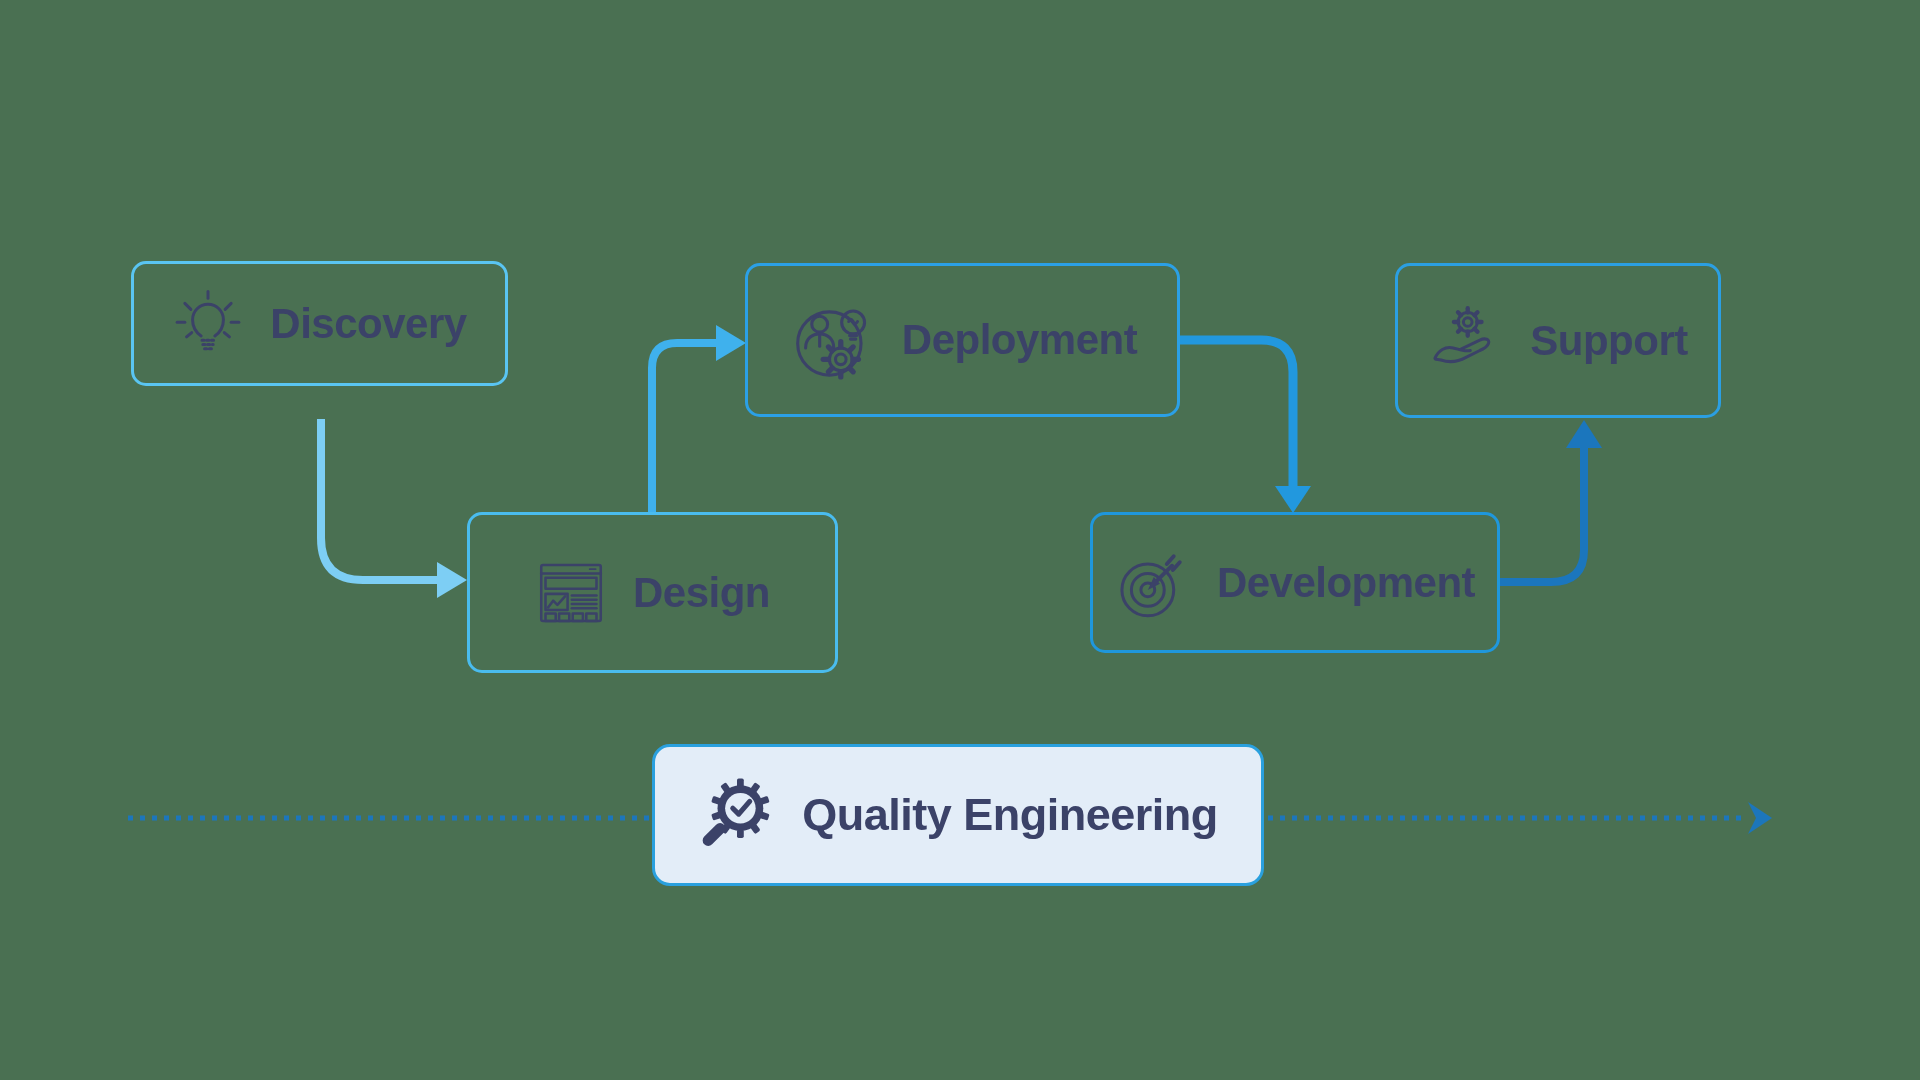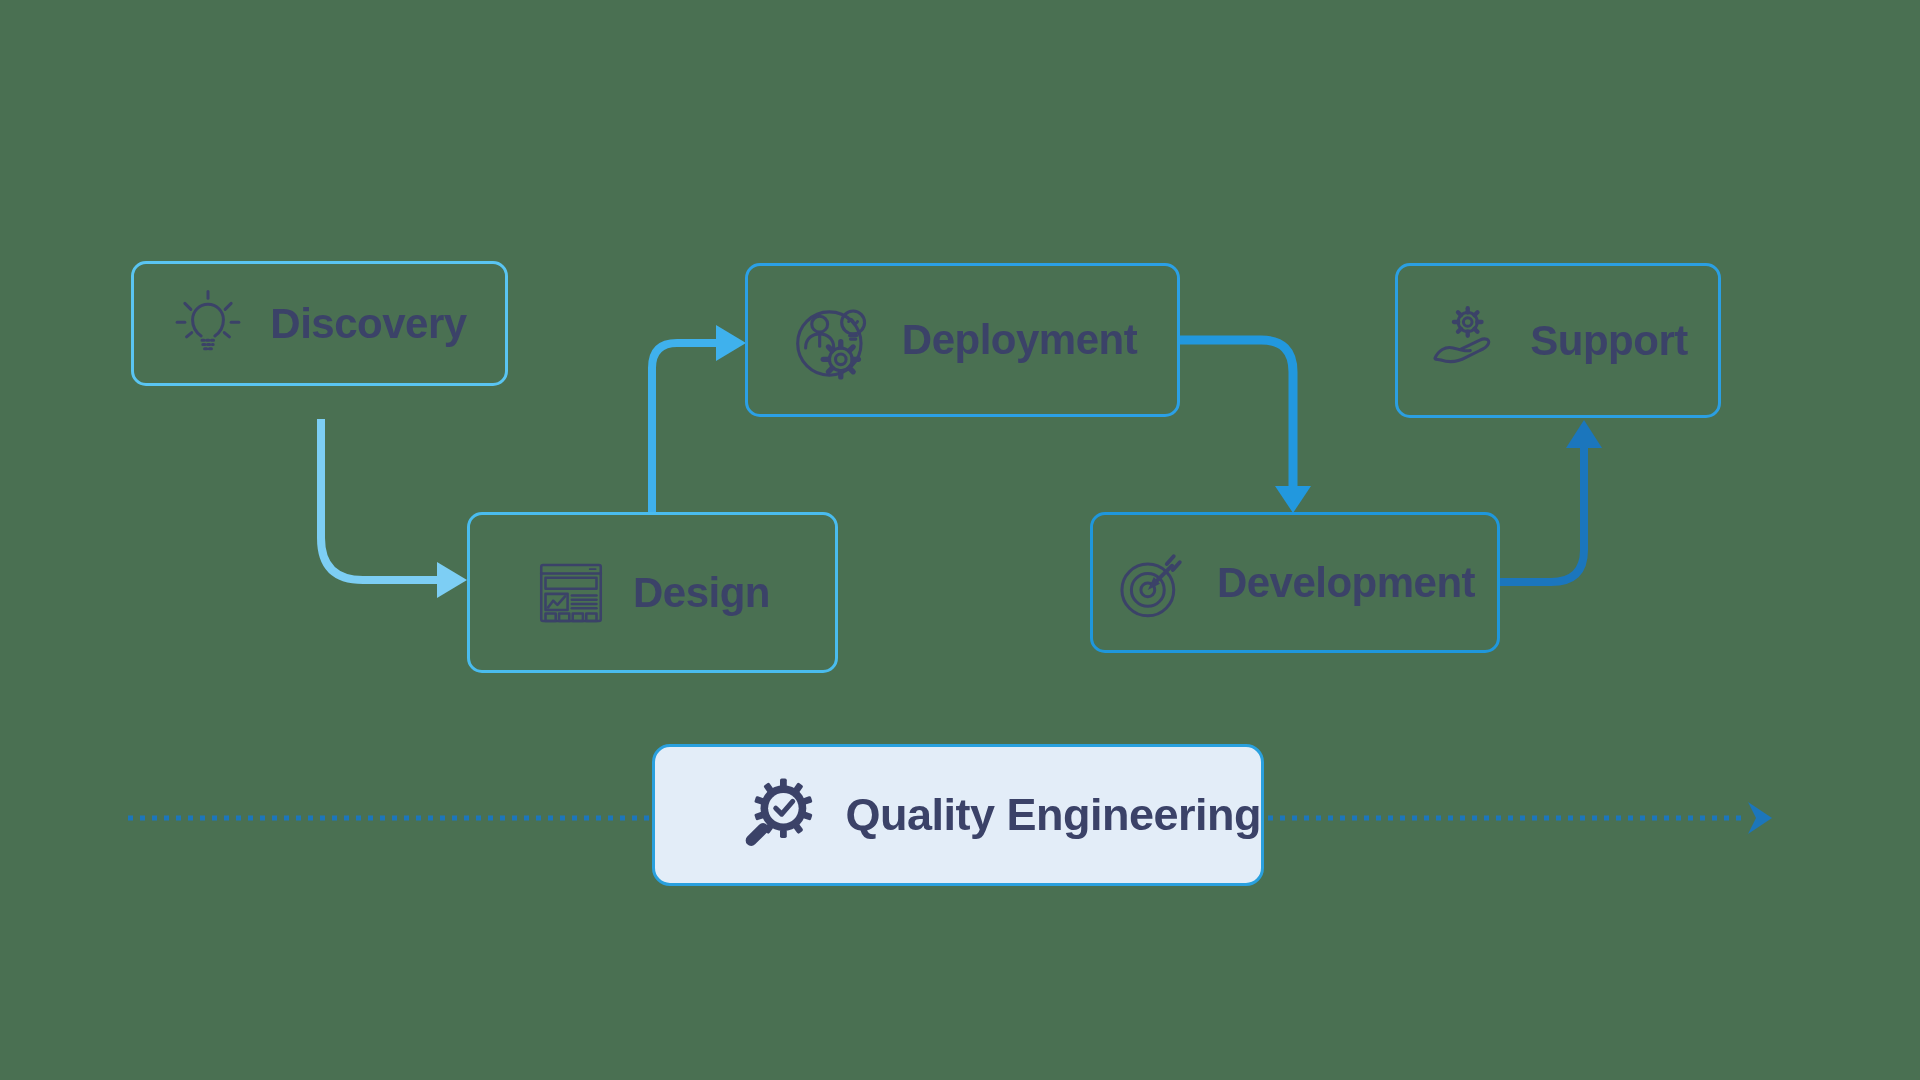--- a/index.html
+++ b/index.html
@@ -154,21 +154,21 @@
           <path d="M38.2,14.2 L34.7,10.7"></path>
         <path d="M46,11 V6"></path>
           <path d="M53.8,14.2 L57.3,10.7"></path>
       </g>
       <path d="M8,64 C12,55 20,50 29,52 L37,54 L60,43 C66,40 72,42 70,47 C69,50 65,53 60,55 L44,63 C35,68 24,69 15,66 C11,65 8,66 8,64 Z"></path>
       <path d="M37,54 C42,55 46,56 49,55"></path>
     </svg>
     <div class="stage-label">Support</div>
   </div>
 
-  <div class="stage-box box-quality" style="border-color: rgb(42, 160, 222); background: rgb(227, 237, 248); justify-content: flex-end;">
+  <div class="stage-box box-quality" style="border-color: rgb(42, 160, 222); background: rgb(227, 237, 248);">
     <svg class="icon" width="78" height="78" viewBox="0 0 92 92">
       <g fill="#3B4268">
         <rect x="46" y="3" width="8" height="10" rx="2" transform="rotate(0 50 38)"></rect>
         <rect x="46" y="3" width="8" height="10" rx="2" transform="rotate(36 50 38)"></rect>
         <rect x="46" y="3" width="8" height="10" rx="2" transform="rotate(72 50 38)"></rect>
         <rect x="46" y="3" width="8" height="10" rx="2" transform="rotate(108 50 38)"></rect>
         <rect x="46" y="3" width="8" height="10" rx="2" transform="rotate(144 50 38)"></rect>
         <rect x="46" y="3" width="8" height="10" rx="2" transform="rotate(180 50 38)"></rect>
         <rect x="46" y="3" width="8" height="10" rx="2" transform="rotate(216 50 38)"></rect>
         <rect x="46" y="3" width="8" height="10" rx="2" transform="rotate(252 50 38)"></rect>

